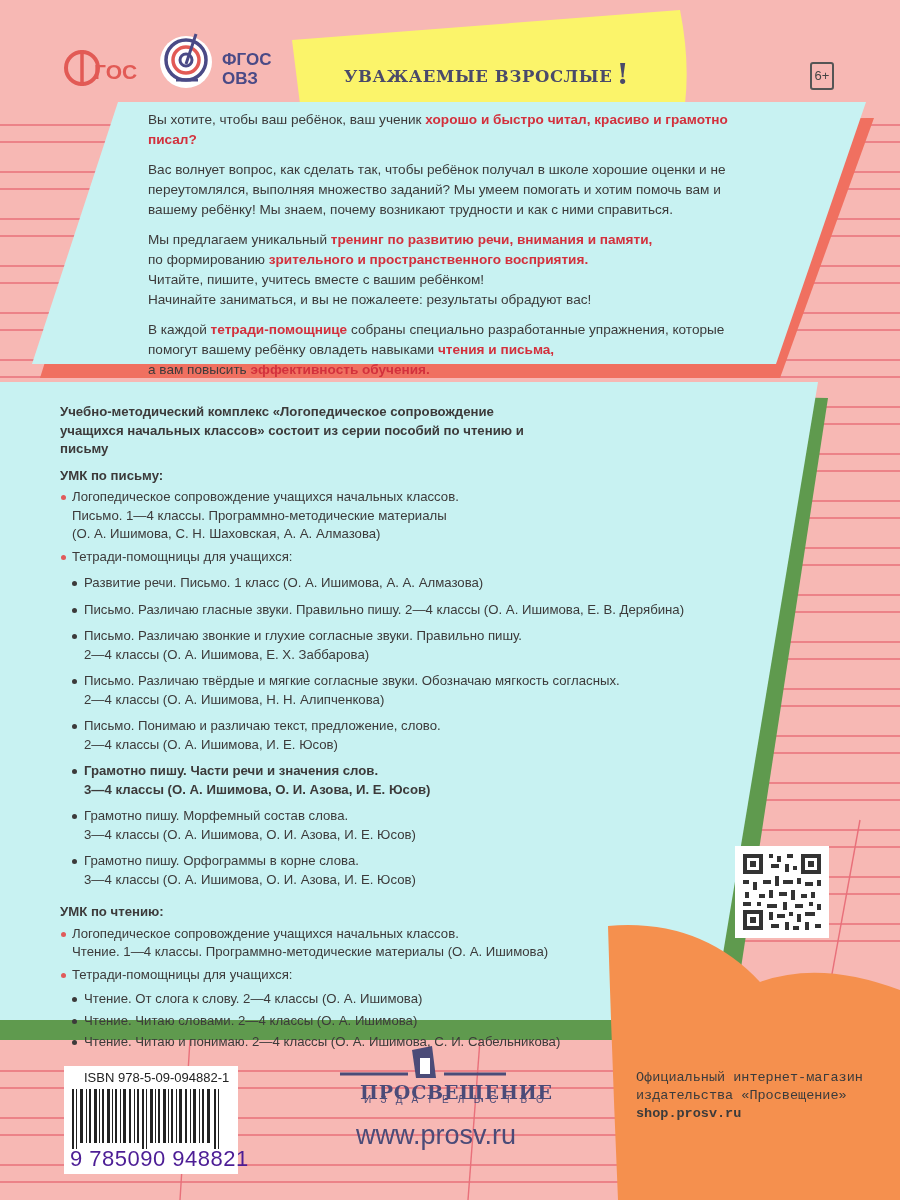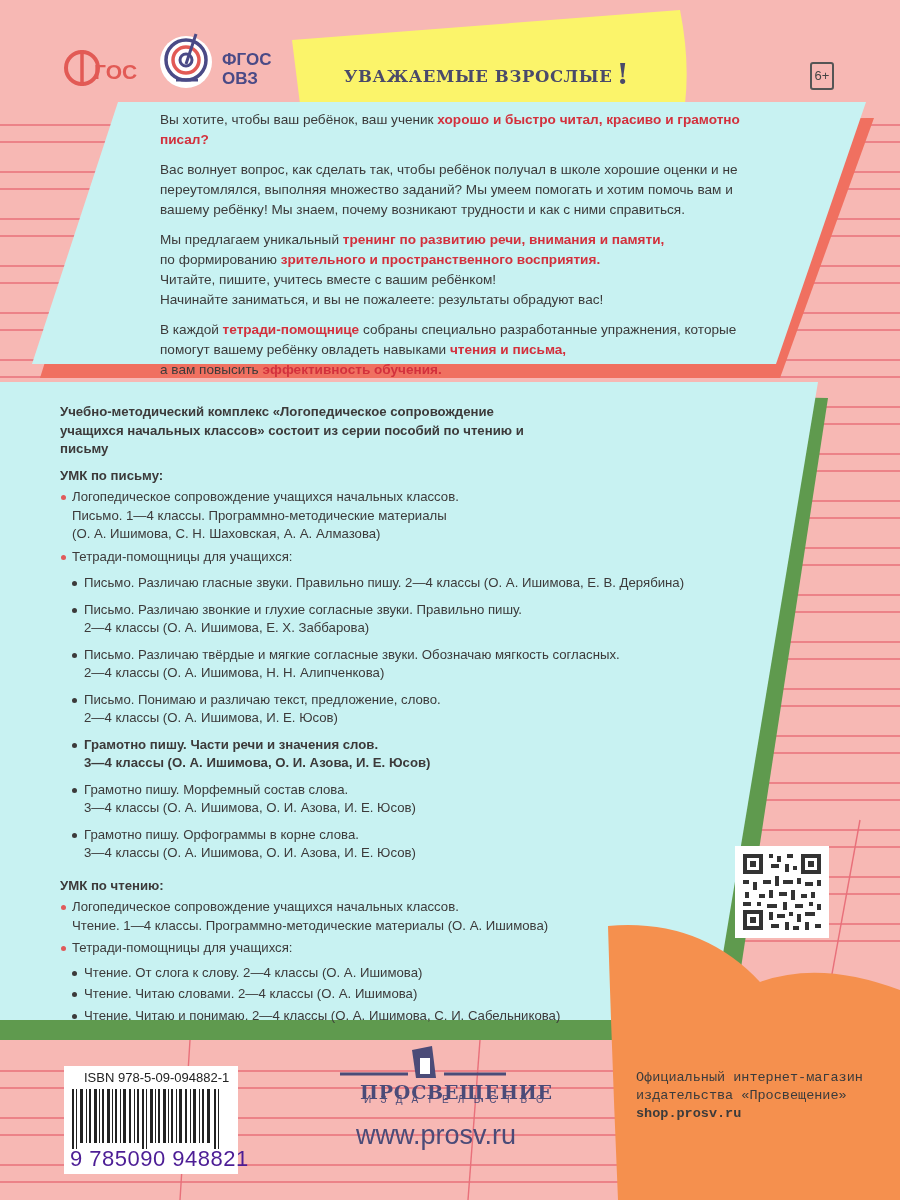--- a/index.html
+++ b/index.html
@@ -1,21 +1,21 @@
 <!DOCTYPE html>
 <html><head>
 <meta charset="utf-8">
 <style>
   html, body { margin:0; padding:0; }
   body { width:900px; height:1200px; position:relative; overflow:hidden; background:#f7b8b4; font-family:"DejaVu Sans", sans-serif; }
   svg.bg { position:absolute; left:0; top:0; }
   .abs { position:absolute; }
   .txt { color:#3c3a3a; font-family:"Liberation Sans", sans-serif; }
   .hl { color:#d3303c; font-weight:bold; }
-  .top-intro { left:160px; top:110px; width:610px; font-size:13.6px; line-height:20px; }
+  .top-intro { left:148px; top:110px; width:610px; font-size:13.6px; line-height:20px; }
   .top-intro p { margin:0 0 10px 0; }
   .umk { left:60px; top:403px; width:700px; font-size:13.2px; line-height:18.5px; }
   .umk .lead { font-weight:bold; margin:0 0 8px 0; }
   .umk .sec { font-weight:bold; margin:6px 0 3px 0; }
   .umk .b1 { padding-left:12px; position:relative; margin:0 0 4px 0; }
   .umk .b1::before { content:""; position:absolute; left:1px; top:7px; width:5px; height:5px; border-radius:50%; background:#e05a5a; }
   .umk .b2 { padding-left:24px; position:relative; margin:0 0 8px 0; }
   .umk .b2::before { content:""; position:absolute; left:12px; top:7px; width:5px; height:5px; border-radius:50%; background:#3c3a3a; }
   .umk .bold { font-weight:bold; }
   .umk .line2 { display:block; }
@@ -179,20 +179,21 @@
 
 <div class="abs txt umk">
   <div class="lead" style="width:470px;">Учебно-методический комплекс «Логопедическое сопровождение учащихся начальных классов»  состоит из серии пособий по чтению и письму</div>
   <div class="sec">УМК по письму:</div>
   <div class="b1">
     <span class="line2">Логопедическое сопровождение учащихся начальных классов.</span>
     <span class="line2">Письмо. 1—4 классы. Программно-методические материалы</span>
     <span class="line2">(О. А. Ишимова, С. Н. Шаховская, А. А. Алмазова)</span>
   </div>
   <div class="b1" style="margin-bottom:8px;">Тетради-помощницы для учащихся:</div>
+  <div class="b2"><span>Развитие речи. Письмо. 1 класс (О. А. Ишимова, А. А. Алмазова)</span></div>
   <div class="b2"><span>Письмо. Различаю гласные звуки. Правильно пишу. 2—4 классы (О. А. Ишимова, Е. В. Дерябина)</span></div>
   <div class="b2">
       <span class="line2">Письмо. Различаю звонкие и глухие согласные звуки. Правильно пишу.</span>
       <span class="line2">2—4 классы (О. А. Ишимова, Е. Х. Заббарова)</span>
     </div>
   <div class="b2">
       <span class="line2">Письмо. Различаю твёрдые и мягкие согласные звуки. Обозначаю мягкость согласных.</span>
       <span class="line2">2—4 классы (О. А. Ишимова, Н. Н. Алипченкова)</span>
     </div>
   <div class="b2">

